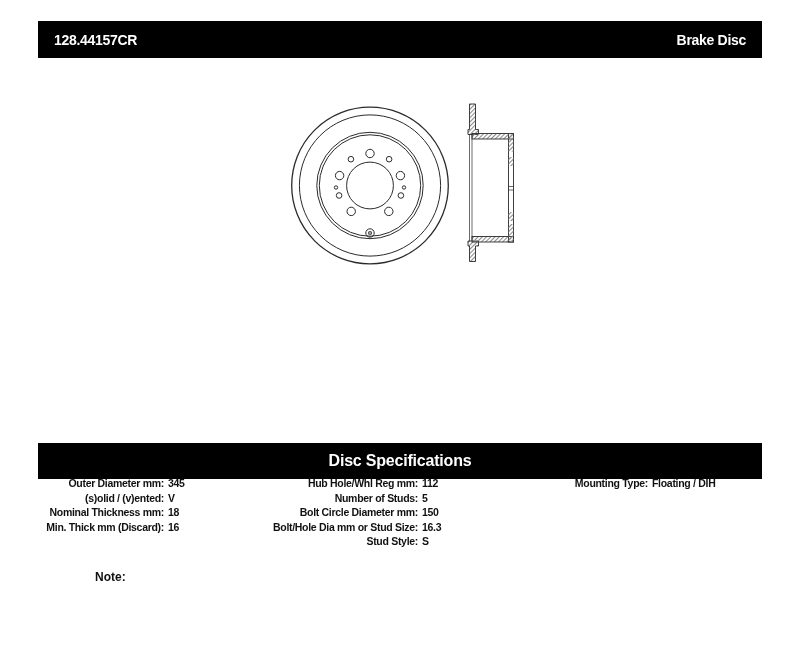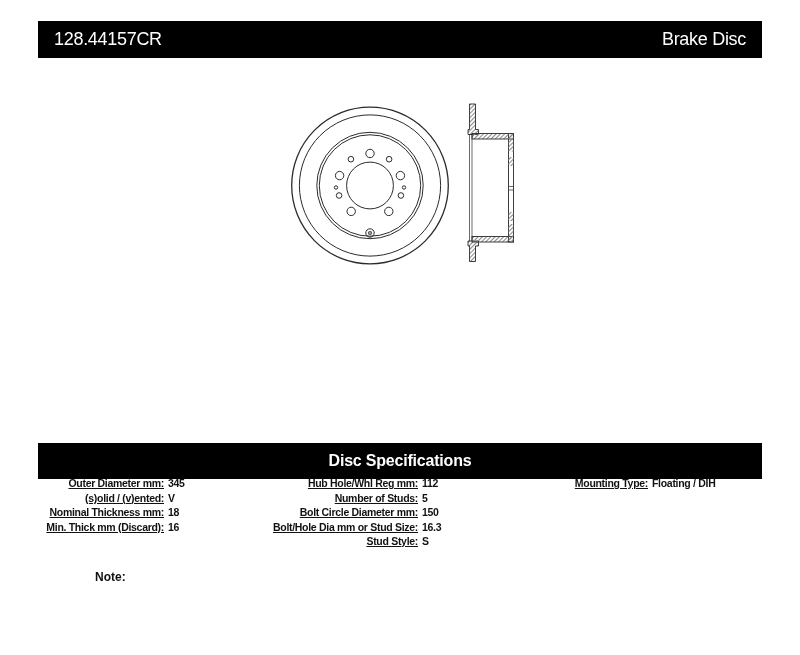--- a/index.html
+++ b/index.html
@@ -22,22 +22,22 @@
     top: 21px;
     width: 724px;
     height: 37px;
     background: #000000;
     color: #ffffff;
     display: flex;
     align-items: center;
     justify-content: space-between;
     box-sizing: border-box;
     padding: 0 16px;
-    font-size: 18px;
-    font-weight: normal;
+    font-size: 14px;
+    font-weight: bold;
     letter-spacing: -0.3px;
   }
   
   .drawing-svg {
     position: absolute;
     left: 280px;
     top: 95px;
     width: 250px;
     height: 180px;
   }
@@ -74,21 +74,20 @@
   .spec-col-3 { left: 492px; width: 232px; }
   .spec-row {
     display: flex;
     line-height: 14.6px;
     white-space: nowrap;
   }
   .spec-label {
     display: inline-block;
     text-align: right;
     flex: 0 0 auto;
-    text-decoration: underline;
   }
   .spec-col-1 .spec-label { width: 126px; }
   .spec-col-2 .spec-label { width: 170px; }
   .spec-col-3 .spec-label { width: 118px; }
   .spec-value { margin-left: 4px; text-align: center; }
   
   .note {
     position: absolute;
     left: 95px;
     top: 570px;

